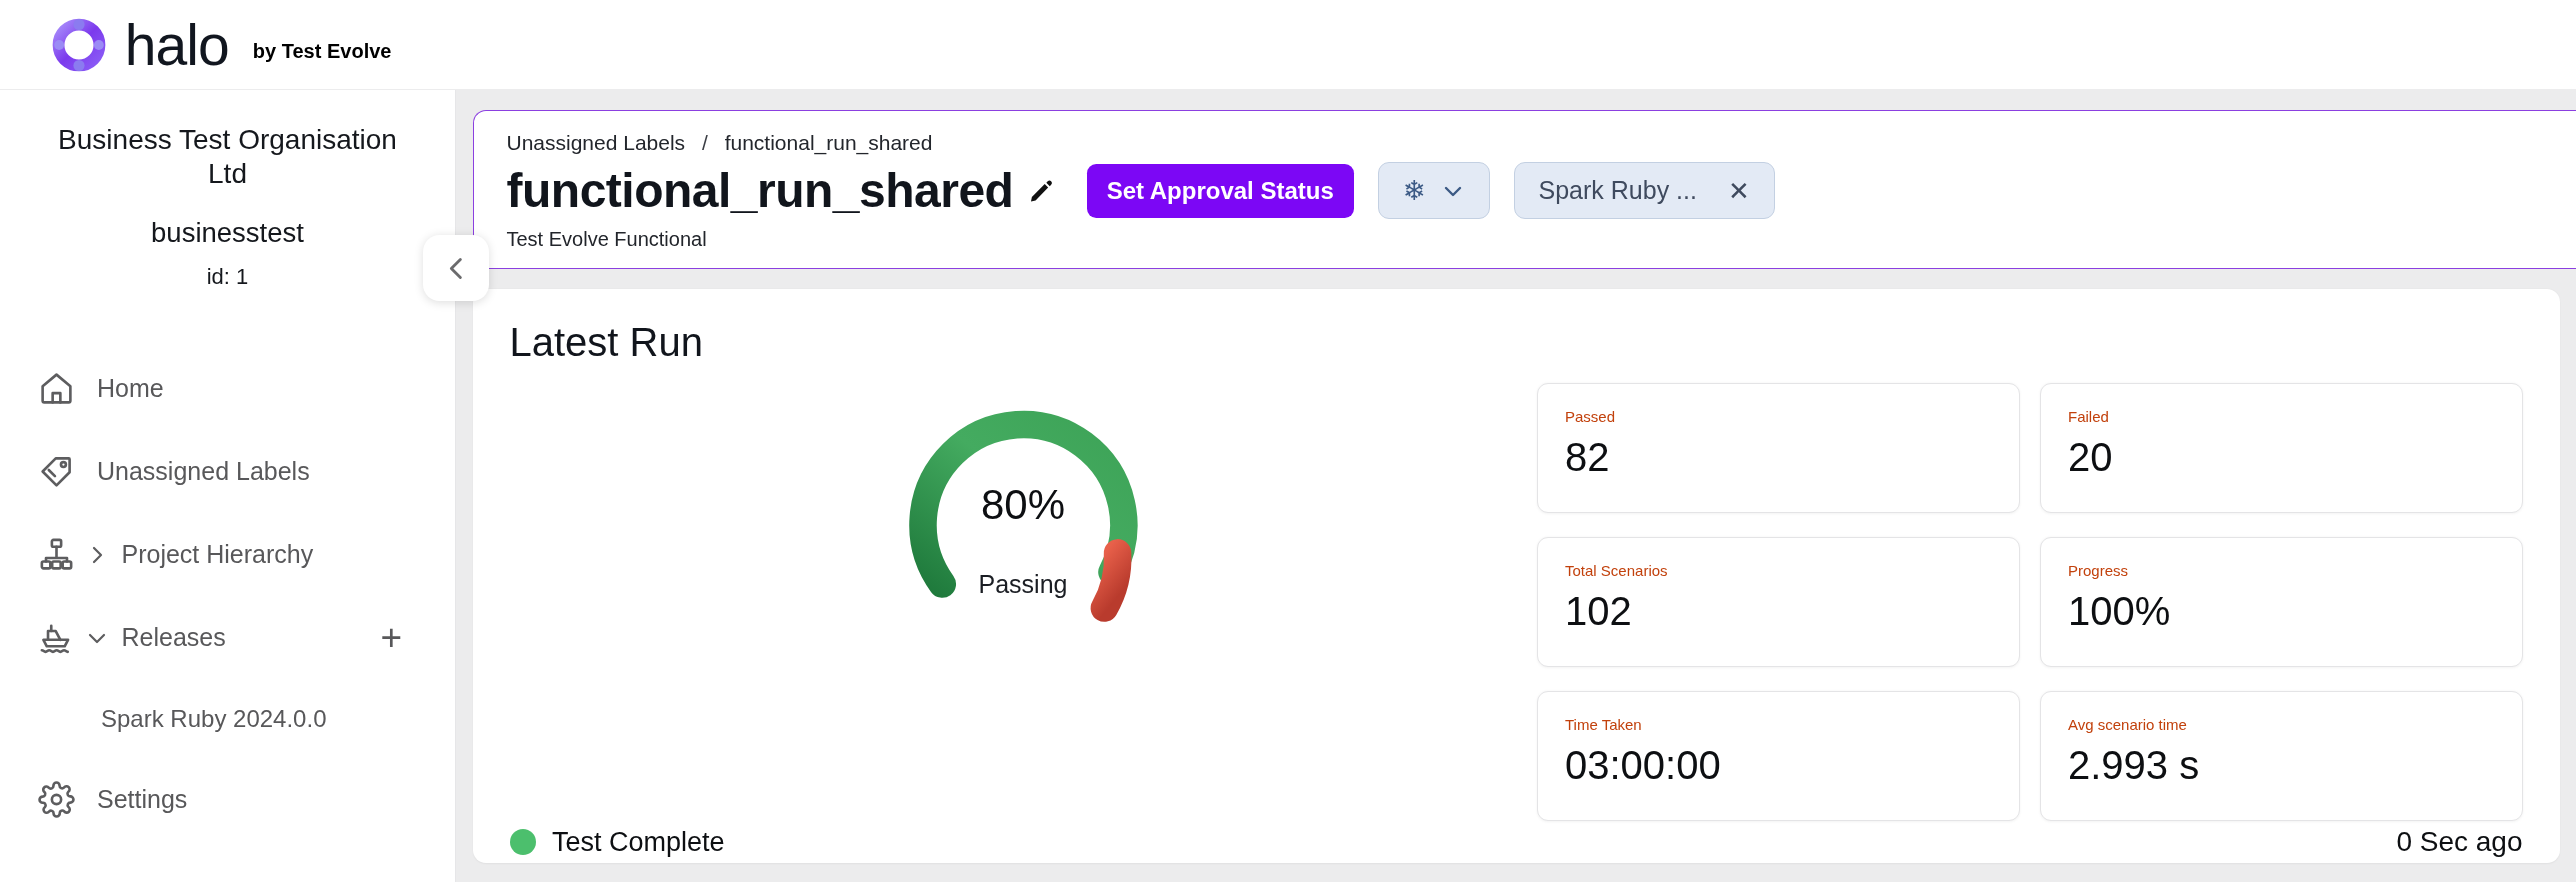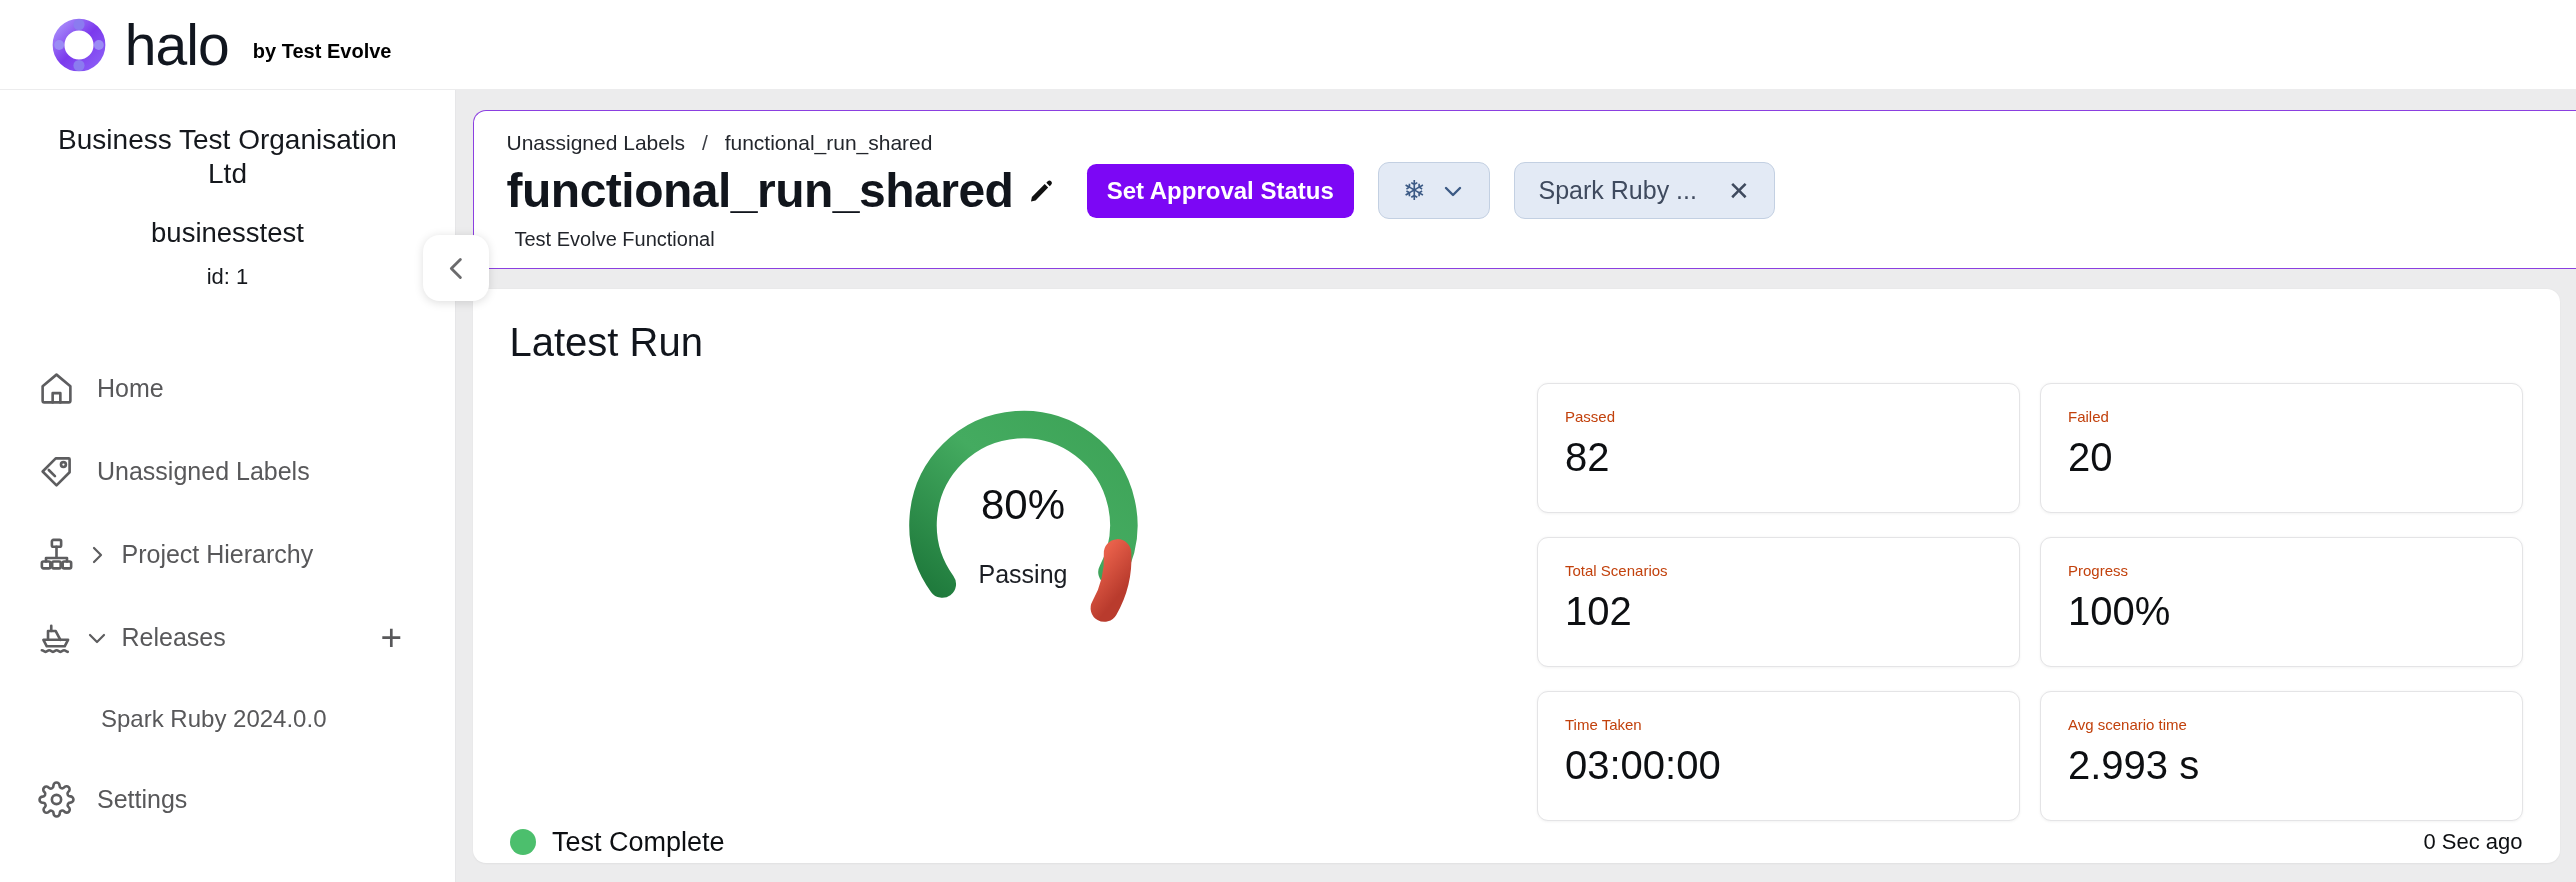--- a/index.html
+++ b/index.html
@@ -193,21 +193,21 @@
     border-radius: 11px;
     height: 57px;
     padding: 0 24px;
     display: flex;
     align-items: center;
     gap: 31px;
     cursor: pointer;
   }
   .chip-release .chip-label { font-size: 25px; color: #3f4a5e; white-space: nowrap; }
   .chip-release .chip-x { font-size: 26px; color: #3f4a5e; line-height: 1; }
-  .subtitle { font-size: 20px; color: #22252b; margin-top: 9.2px; margin-left: 8px; }
+  .subtitle { font-size: 20px; color: #22252b; margin-top: 9.2px; }
 
   
   .run-card {
     background: #fff;
     border-radius: 13px;
     margin: 20px 16.5px 0 16.5px;
     padding: 31px 37px 0 37px;
     height: 574px;
     position: relative;
     box-shadow: 0 0.9px 1.8px rgba(0,0,0,.05);
@@ -235,21 +235,21 @@
     position: absolute;
     left: 0; right: 0;
     top: 88px;
     text-align: center;
     font-size: 42px;
     color: #0d0f12;
   }
   .gauge-sub {
     position: absolute;
     left: 0; right: 0;
-    top: 167px;
+    top: 177px;
     text-align: center;
     font-size: 25px;
     color: #1a1d23;
   }
 
   .stats {
     flex: 1 1 auto;
     display: grid;
     grid-template-columns: 1fr 1fr;
     grid-gap: 24px 20px;
@@ -272,21 +272,21 @@
     height: 84px;
     margin-top: auto;
   }
   .status-dot {
     width: 26px; height: 26px;
     border-radius: 50%;
     background: #4cbf6d;
     flex: 0 0 26px;
   }
   .status-text { font-size: 27px; color: #0d0f12; margin-left: 16.5px; }
-  .ago { margin-left: auto; font-size: 22px; color: #0d0f12; }
+  .ago { margin-left: auto; font-size: 28px; color: #0d0f12; }
 </style>
 </head>
 <body>
 
 <div class="topbar">
   <div class="logo-mark">
     <svg viewBox="0 0 100 100" width="62" height="62" aria-hidden="true">
       <defs>
         <linearGradient id="lg" x1="0" y1="0" x2="1" y2="1">
           <stop offset="0%" stop-color="#a78bfa"></stop>

